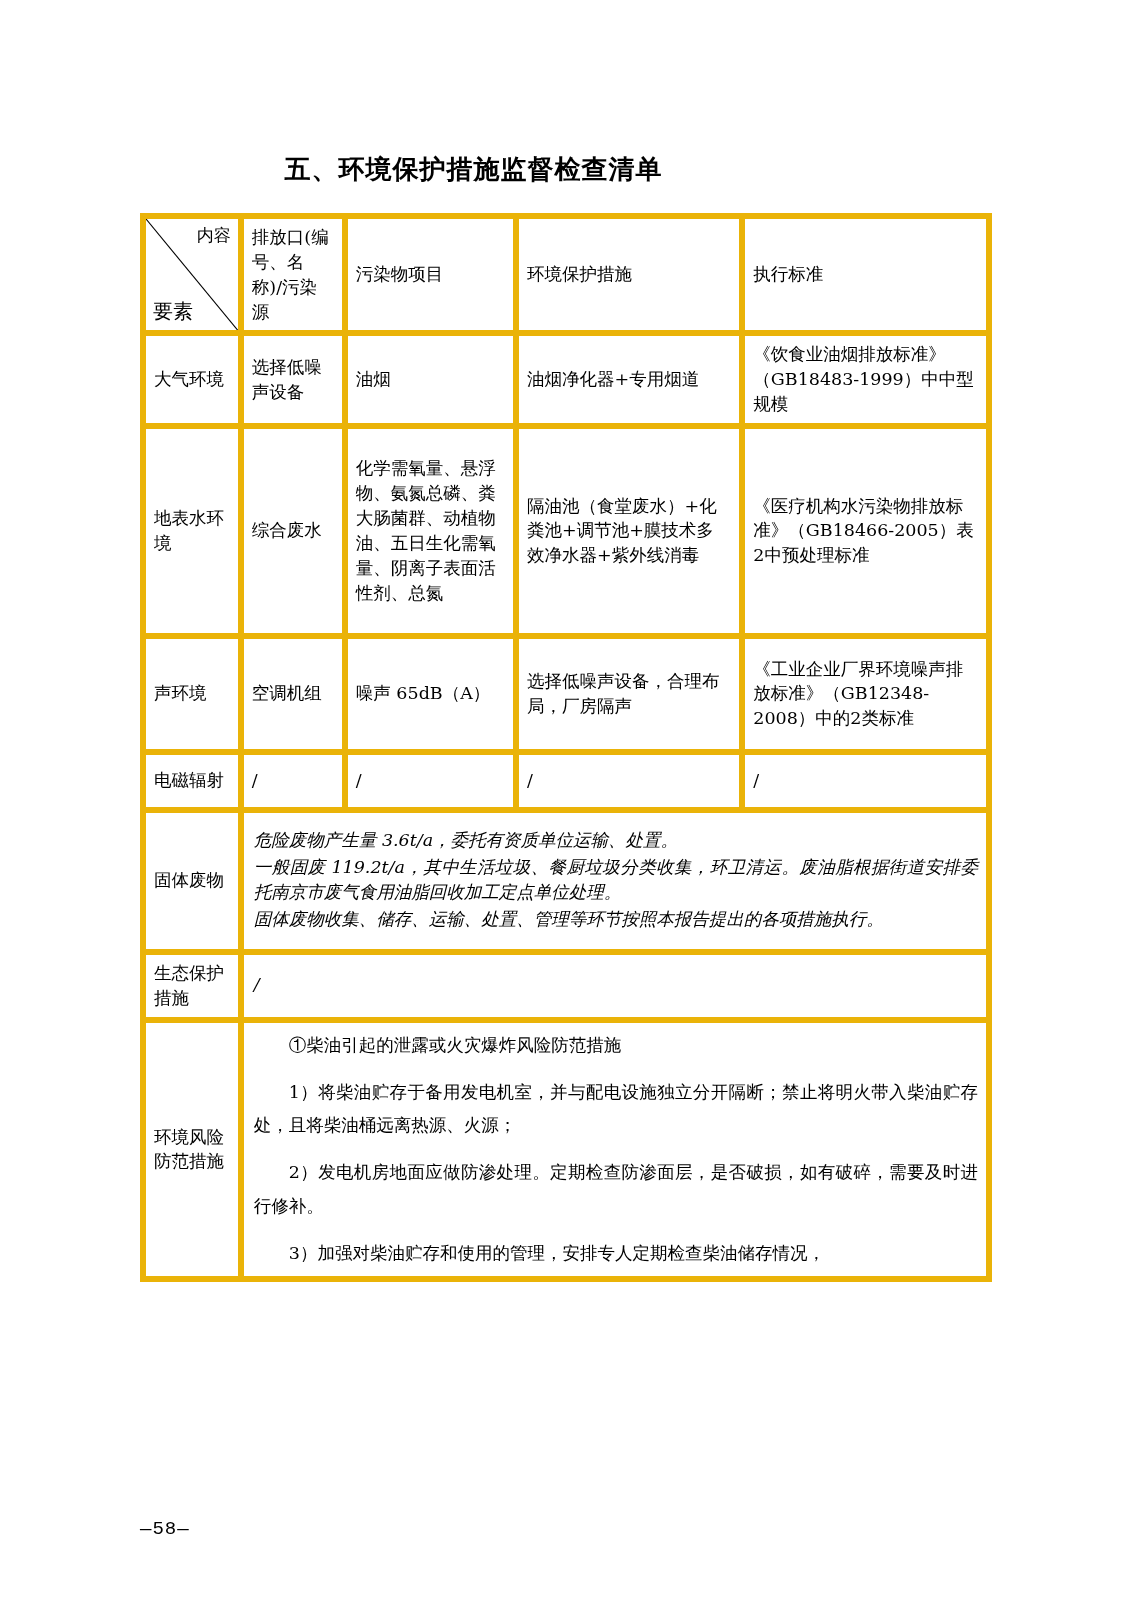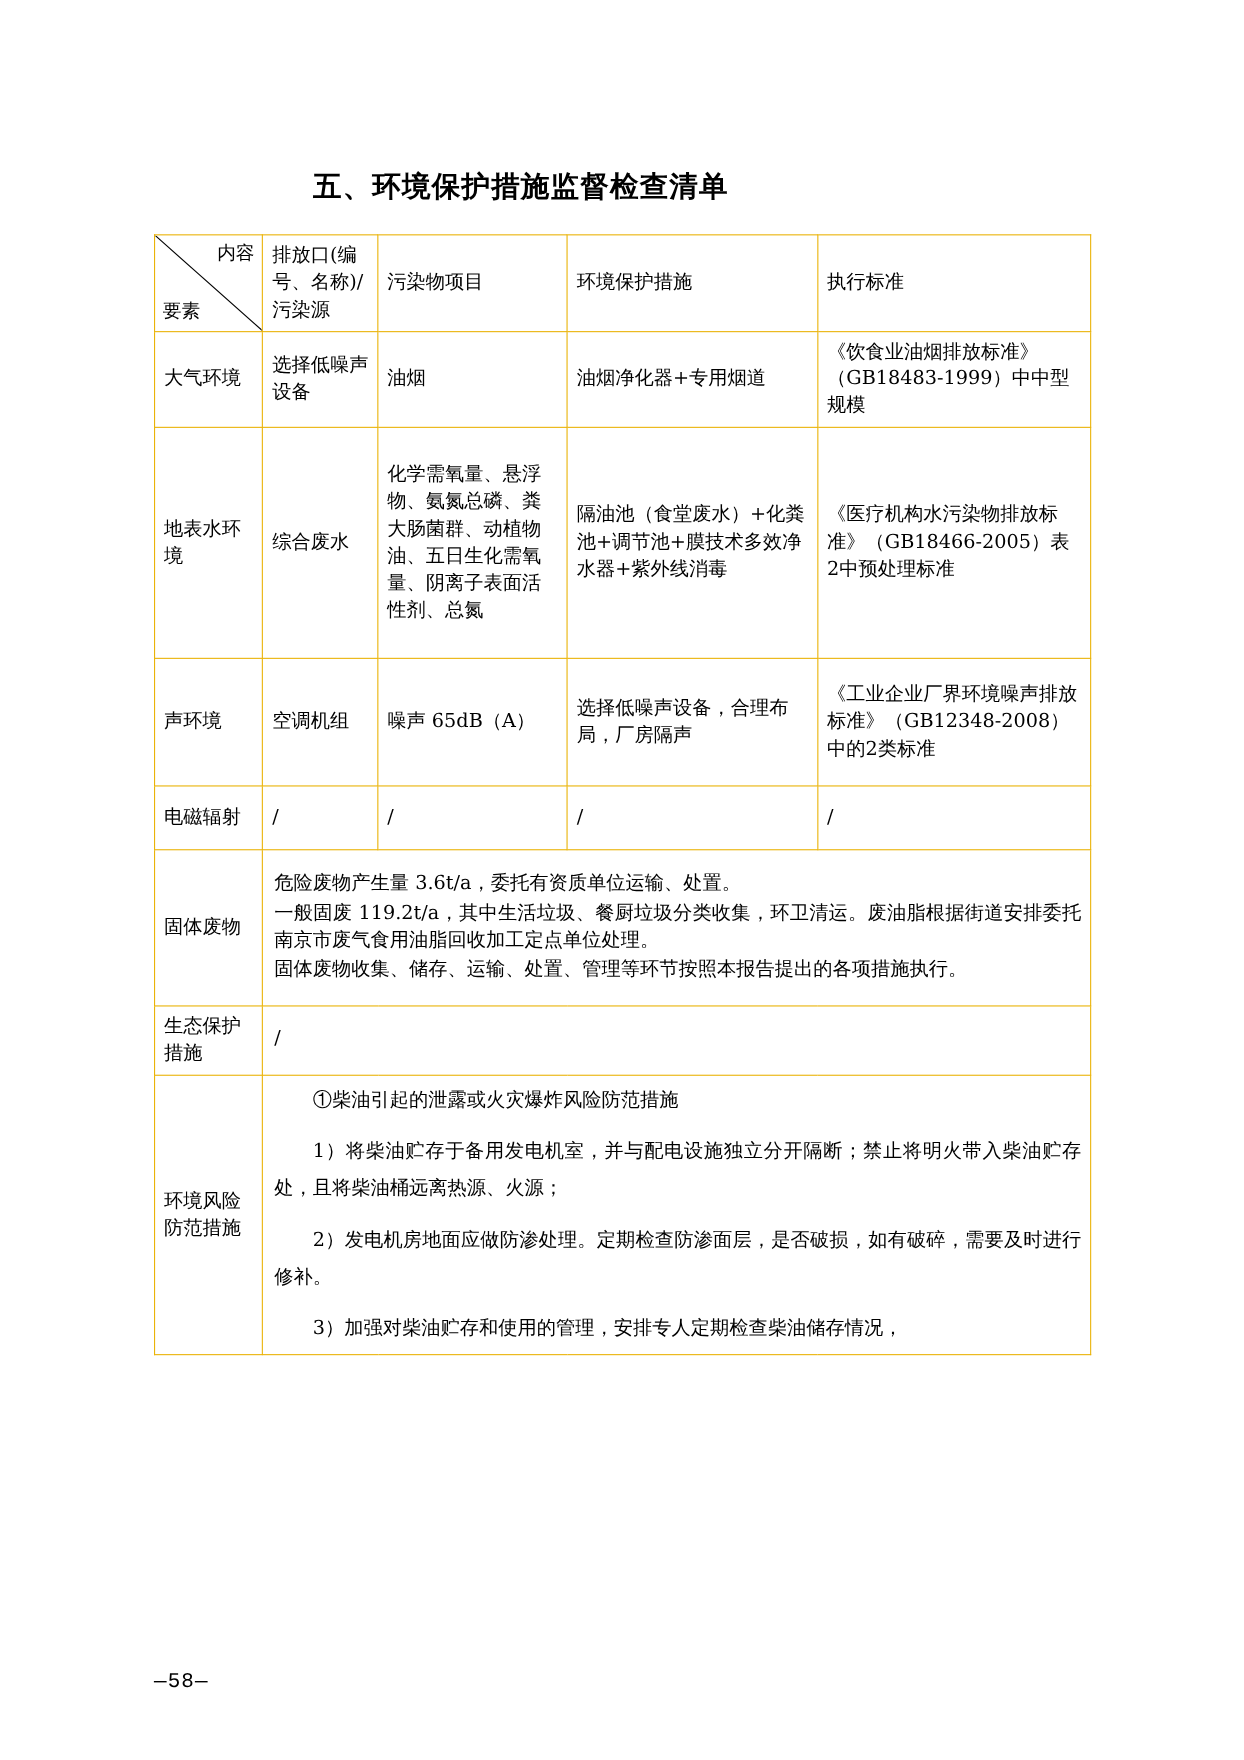--- a/index.html
+++ b/index.html
@@ -32,21 +32,21 @@
     padding-bottom: 26px;
     font-family: "DejaVu Sans", "Liberation Sans", sans-serif;
   }
   table.main {
     border-collapse: collapse;
     width: 852px;
     table-layout: fixed;
     margin: 0;
   }
   table.main td {
-    border: 1px solid #eab308;
+    border: 6px solid #eab308;
     padding: 6px 8px;
     vertical-align: middle;
     font-size: 17.5px;
     line-height: 1.42;
     font-family: "DejaVu Serif", "Liberation Serif", serif;
     margin-left: 45px;
   }
   .c-el { width: 96px; text-align: center; }
   .c-out { width: 102px; text-align: center; }
   .c-pol { width: 168px; text-align: center; }
@@ -67,31 +67,32 @@
     pointer-events: none;
   }
   .hdr-diag .t1 {
     position: absolute;
     top: 4px; right: 7px;
     font-size: 17px;
   }
   .hdr-diag .t2 {
     position: absolute;
     bottom: 5px; left: 7px;
-    font-size: 17px;
+    font-size: 20px;
   }
   td.center { text-align: left; }
   .leftpad { padding-left: 10px !important; }
   .wide-text {
     font-size: 17.5px;
     line-height: 1.58;
   }
   .wide-text p {
     margin: 0 0 2px 0;
     text-align: justify;
+    font-style: italic;
   }
   .risk-text p {
     margin: 0 0 14px 0;
     text-indent: 2em;
     text-align: justify;
     line-height: 1.9;
   }
   .risk-text p:last-child { margin-bottom: 0; }
   .slash-left { text-align: left; padding-left: 10px !important; }
   .page-num {

